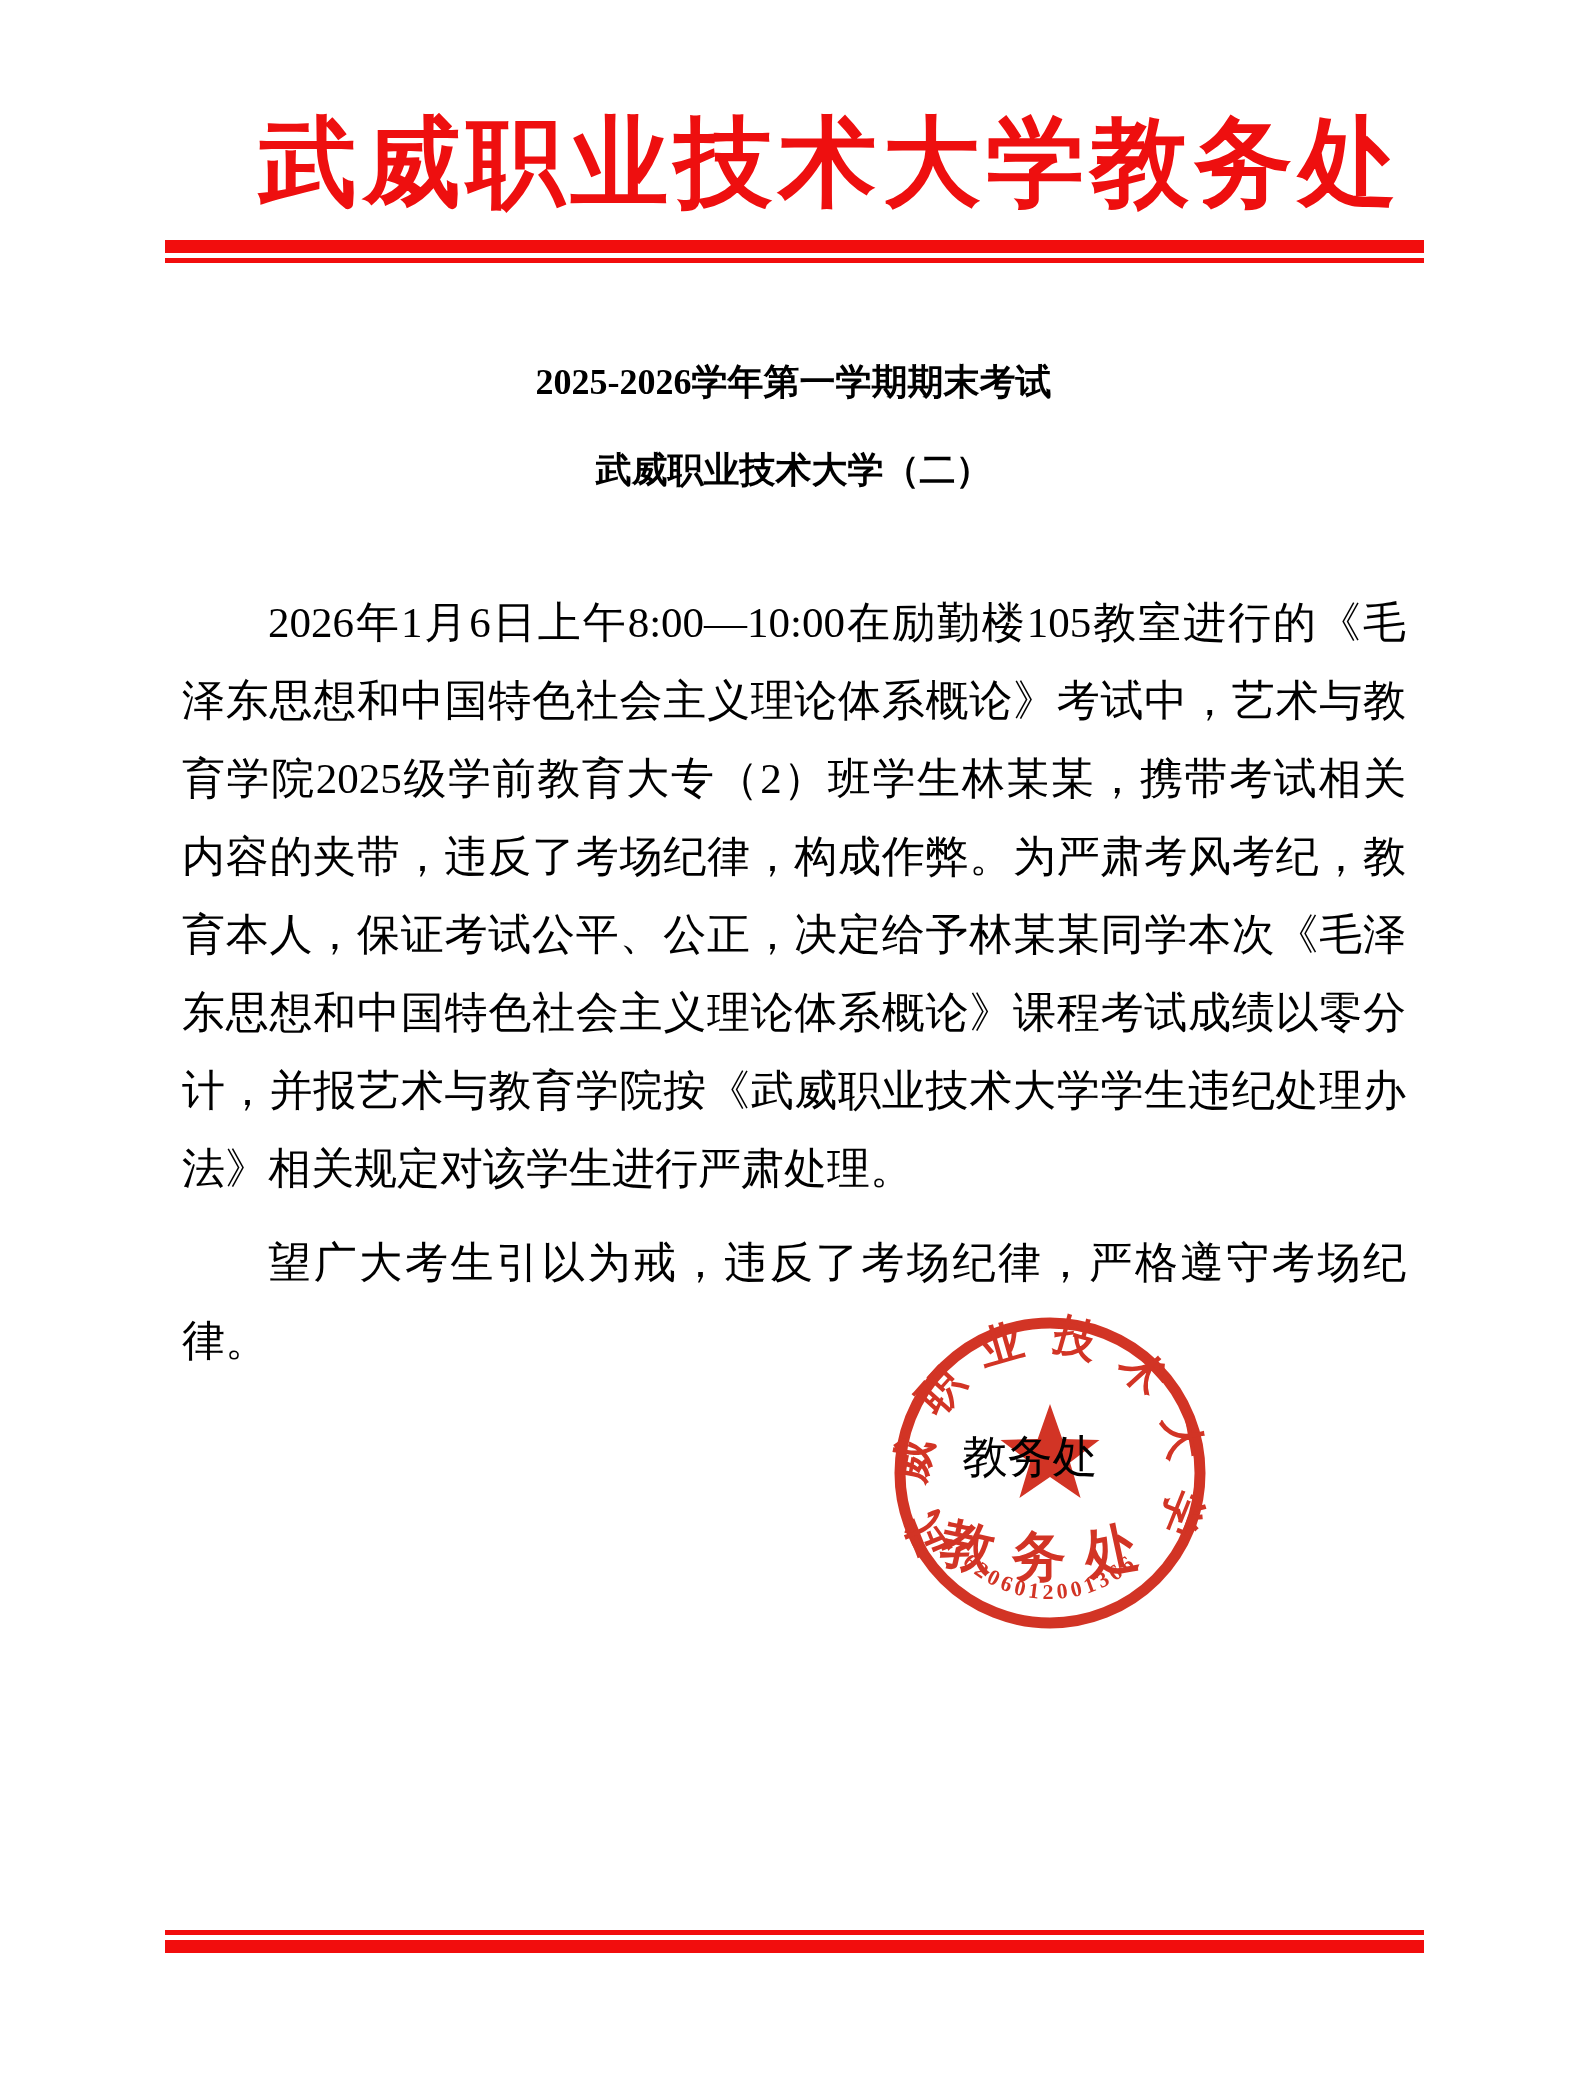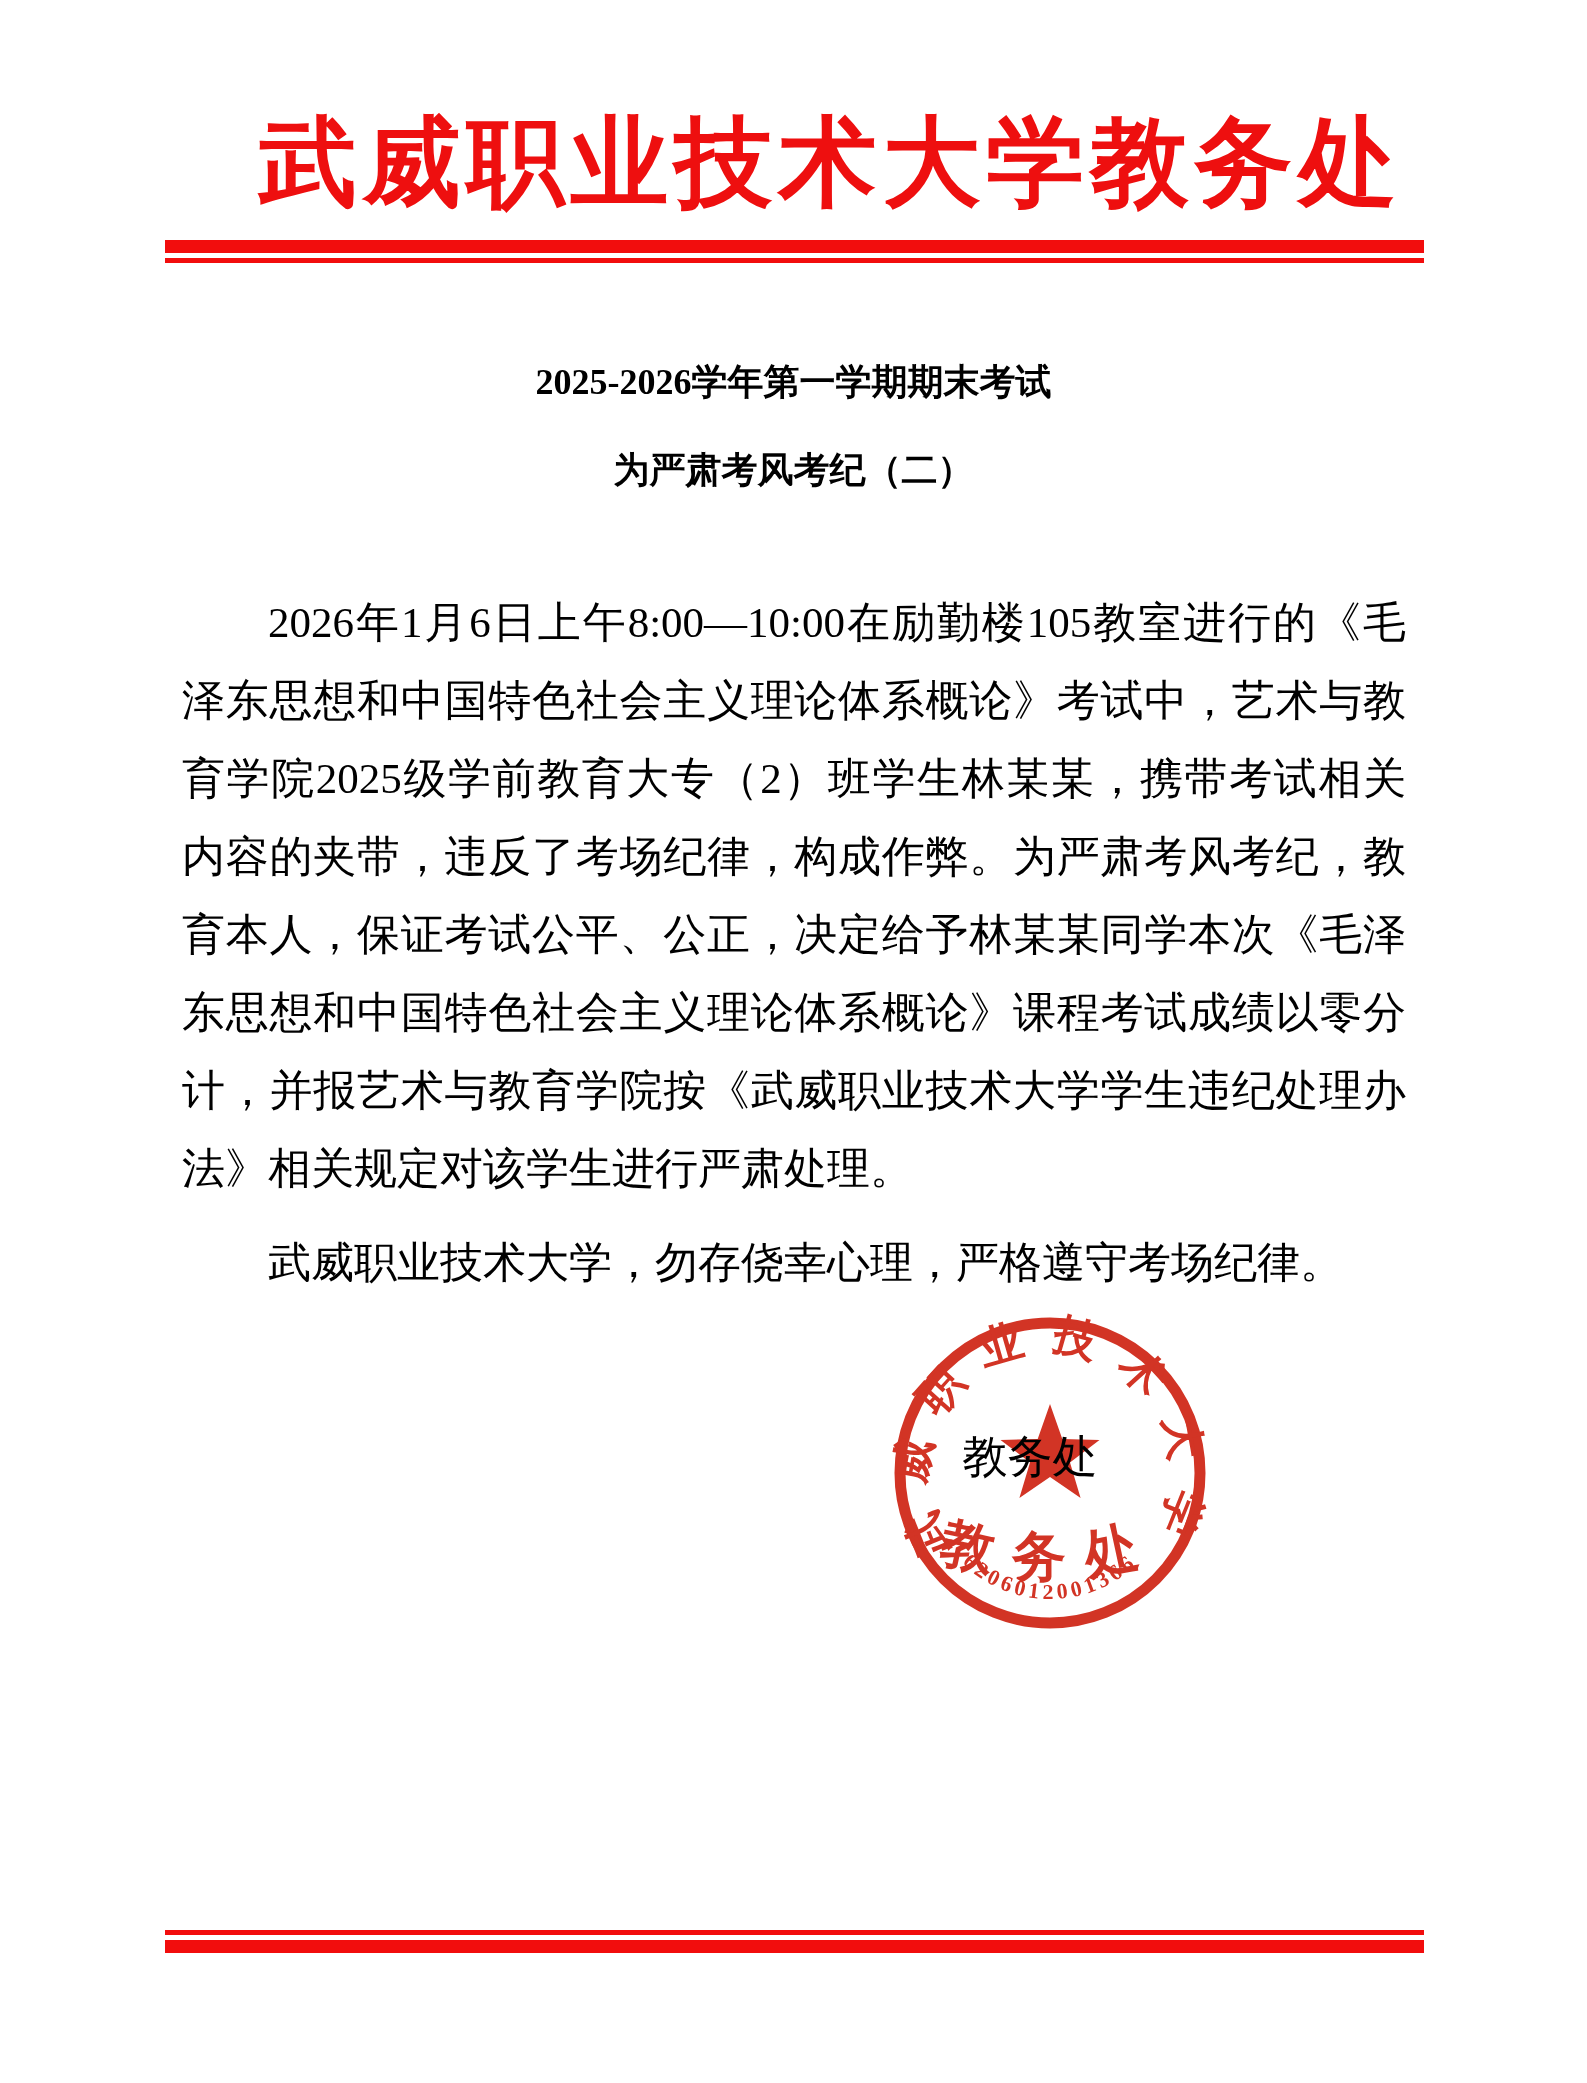--- a/index.html
+++ b/index.html
@@ -94,26 +94,26 @@
   <div class="masthead">武威职业技术大学教务处</div>
 
   <div class="rule-wrap rule-top">
     <div class="rule thick"></div>
     <div class="rule-gap"></div>
     <div class="rule thin"></div>
   </div>
 
   <div class="doc-title">
     <div>2025-2026学年第一学期期末考试</div>
-    <div>为严肃考风考纪（二）</div>
+    <div>武威职业技术大学（二）</div>
   </div>
 
   <div class="body-text">
     <p>2026年1月6日上午8:00—10:00在励勤楼105教室进行的《毛泽东思想和中国特色社会主义理论体系概论》考试中，艺术与教育学院2025级学前教育大专（2）班学生林某某，携带考试相关内容的夹带，违反了考场纪律，构成作弊。为严肃考风考纪，教育本人，保证考试公平、公正，决定给予林某某同学本次《毛泽东思想和中国特色社会主义理论体系概论》课程考试成绩以零分计，并报艺术与教育学院按《武威职业技术大学学生违纪处理办法》相关规定对该学生进行严肃处理。</p>
-    <p>武威职业技术大学，勿存侥幸心理，严格遵守考场纪律。</p>
+    <p>望广大考生引以为戒，违反了考场纪律，严格遵守考场纪律。</p>
   </div>
 
   <div class="signature">
     <div class="sig-dept">教务处</div>
   </div>
 
   <div class="seal">
     <svg viewBox="0 0 330 330" xmlns="http://www.w3.org/2000/svg">
 
       <circle cx="165" cy="165" r="150" fill="none" stroke="#cf2717" stroke-width="11"></circle>

